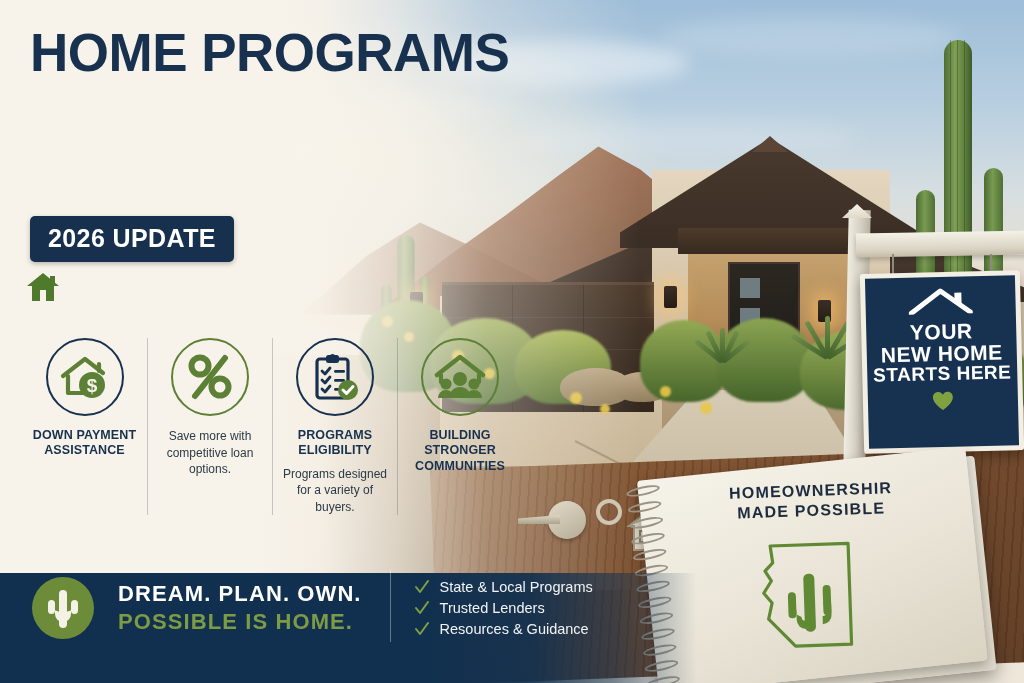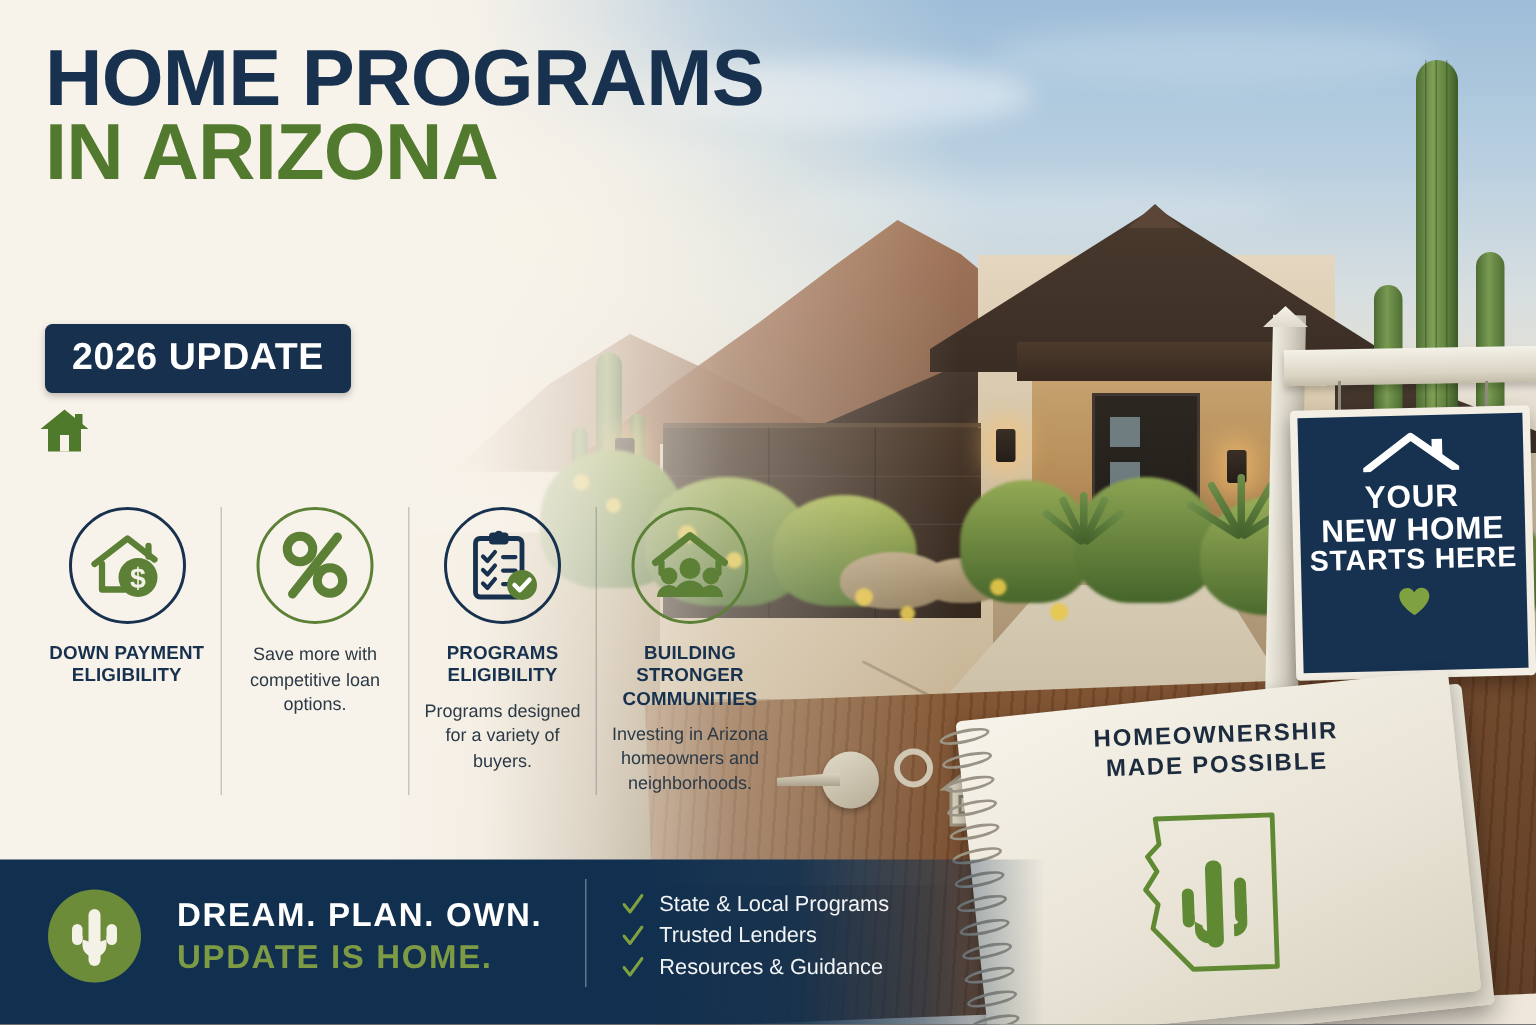--- a/index.html
+++ b/index.html
@@ -309,21 +309,21 @@
     position:absolute; left:96px; top:20px; width:52px; height:48px;
   }
 
   
   .banner{
     position:absolute; left:0; top:573px; width:1024px; height:110px;
     background:linear-gradient(to right,
       #11304f 0%, #11304f 42%, rgba(17,48,79,.92) 52%,
       rgba(17,48,79,.55) 60%, rgba(17,48,79,0) 68%);
   }
-  .banner-inner{ position:absolute; left:32px; top:17px; display:flex; align-items:center; }
+  .banner-inner{ position:absolute; left:32px; top:1px; display:flex; align-items:center; }
   .cactus-badge{
     width:62px; height:62px; border-radius:50%;
     background:#6d8c3a; display:flex; align-items:center; justify-content:center;
     flex:0 0 62px;
   }
   .slogan{ margin-left:24px; }
   .slogan-1{ color:#fff; font-size:22px; font-weight:bold; letter-spacing:1.1px; line-height:1.26; }
   .slogan-2{ color:#7d9a45; font-size:22px; font-weight:bold; letter-spacing:1.1px; line-height:1.26; }
   .vdiv{ width:1px; height:72px; background:rgba(255,255,255,.35); margin-left:28px; margin-top:-4px; }
   .checks{ margin-left:24px; }
@@ -506,21 +506,20 @@
       <div class="ring" style="top:160px;"></div>
         <div class="ring" style="top:176px;"></div>
       <div class="ring" style="top:192px;"></div>
     </div>
   </div>
 
   <div class="content">
 
     <div class="headline">
       <span class="hl2">HOME PROGRAMS</span>
-      <span class="hl3">IN ARIZONA</span>
     </div>
 
     <div class="badge">2026 UPDATE</div>
 
     <div class="tagline-row">
       <svg class="tag-house" viewBox="0 0 34 32">
         <path d="M17 2 L33 15 L28 15 L28 30 L6 30 L6 15 L1 15 Z" fill="#4f7a2c"></path>
         <rect x="24" y="5" width="5" height="7" fill="#4f7a2c"></rect>
         <rect x="14" y="19" width="6" height="11" fill="#f8f3ea"></rect>
       </svg>
@@ -531,21 +530,21 @@
       <div class="feat">
         <div class="circ navy">
           <svg width="52" height="48" viewBox="0 0 52 48">
             <path d="M4 23 L26 6 L44 20" fill="none" stroke="#5c8036" stroke-width="4.2" stroke-linecap="round" stroke-linejoin="round"></path>
             <path d="M40 11 L40 18" stroke="#5c8036" stroke-width="4.2" stroke-linecap="round"></path>
             <path d="M9 23 L9 40 L24 40" fill="none" stroke="#5c8036" stroke-width="4.2" stroke-linecap="round" stroke-linejoin="round"></path>
             <circle cx="33" cy="32" r="13" fill="#5c8036"></circle>
             <text x="33" y="39" font-family="'Liberation Sans',sans-serif" font-size="19" font-weight="bold" fill="#f4f1e7" text-anchor="middle">$</text>
           </svg>
         </div>
-        <div class="feat-title">DOWN PAYMENT ELIGIBILITY</div>
+        <div class="feat-title">DOWN PAYMENT ASSISTANCE</div>
       </div>
 
       <div class="feat">
         <div class="circ green">
           <svg width="48" height="48" viewBox="0 0 48 48">
             <circle cx="14" cy="13" r="8.5" fill="none" stroke="#5c8036" stroke-width="6"></circle>
             <circle cx="34" cy="34" r="8.5" fill="none" stroke="#5c8036" stroke-width="6"></circle>
             <path d="M39 5 L9 43" stroke="#5c8036" stroke-width="6" stroke-linecap="round"></path>
           </svg>
         </div>
@@ -581,21 +580,20 @@
               <circle cx="27" cy="26" r="7"></circle>
               <path d="M16 45 a11 11 0 0 1 22 0 Z"></path>
               <circle cx="13" cy="31" r="5.6"></circle>
               <path d="M5 45 a8 8 0 0 1 16 0 Z"></path>
               <circle cx="41" cy="31" r="5.6"></circle>
               <path d="M33 45 a8 8 0 0 1 16 0 Z"></path>
             </g>
           </svg>
         </div>
         <div class="feat-title">BUILDING STRONGER COMMUNITIES</div>
-        <div class="feat-desc">Investing in Arizona homeowners and neighborhoods.</div>
       </div>
 
     </div>
   </div>
 
   <div class="banner">
     <div class="banner-inner">
 
       <div class="cactus-badge">
         <svg width="34" height="40" viewBox="0 0 34 40">
@@ -604,21 +602,21 @@
             <rect x="2" y="12" width="7" height="14" rx="3.5"></rect>
             <path d="M2 20 h7 v6 a8 8 0 0 0 8 8 v-7 a3 3 0 0 1 -3 -3 z"></path>
             <rect x="25" y="12" width="7" height="14" rx="3.5"></rect>
             <path d="M32 20 h-7 v6 a8 8 0 0 1 -8 8 v-7 a3 3 0 0 0 3 -3 z"></path>
           </g>
         </svg>
       </div>
 
       <div class="slogan">
         <div class="slogan-1">DREAM. PLAN. OWN.</div>
-        <div class="slogan-2">UPDATE IS HOME.</div>
+        <div class="slogan-2">POSSIBLE IS HOME.</div>
       </div>
 
       <div class="vdiv"></div>
 
       <div class="checks">
         <div class="check-row">
           <svg class="check-ico" viewBox="0 0 14 14">
             <path d="M1 7 l4 5 l8 -11" fill="none" stroke="#7fa13f" stroke-width="2" stroke-linecap="round" stroke-linejoin="round"></path>
           </svg>
           <span class="check-txt">State &amp; Local Programs</span>

